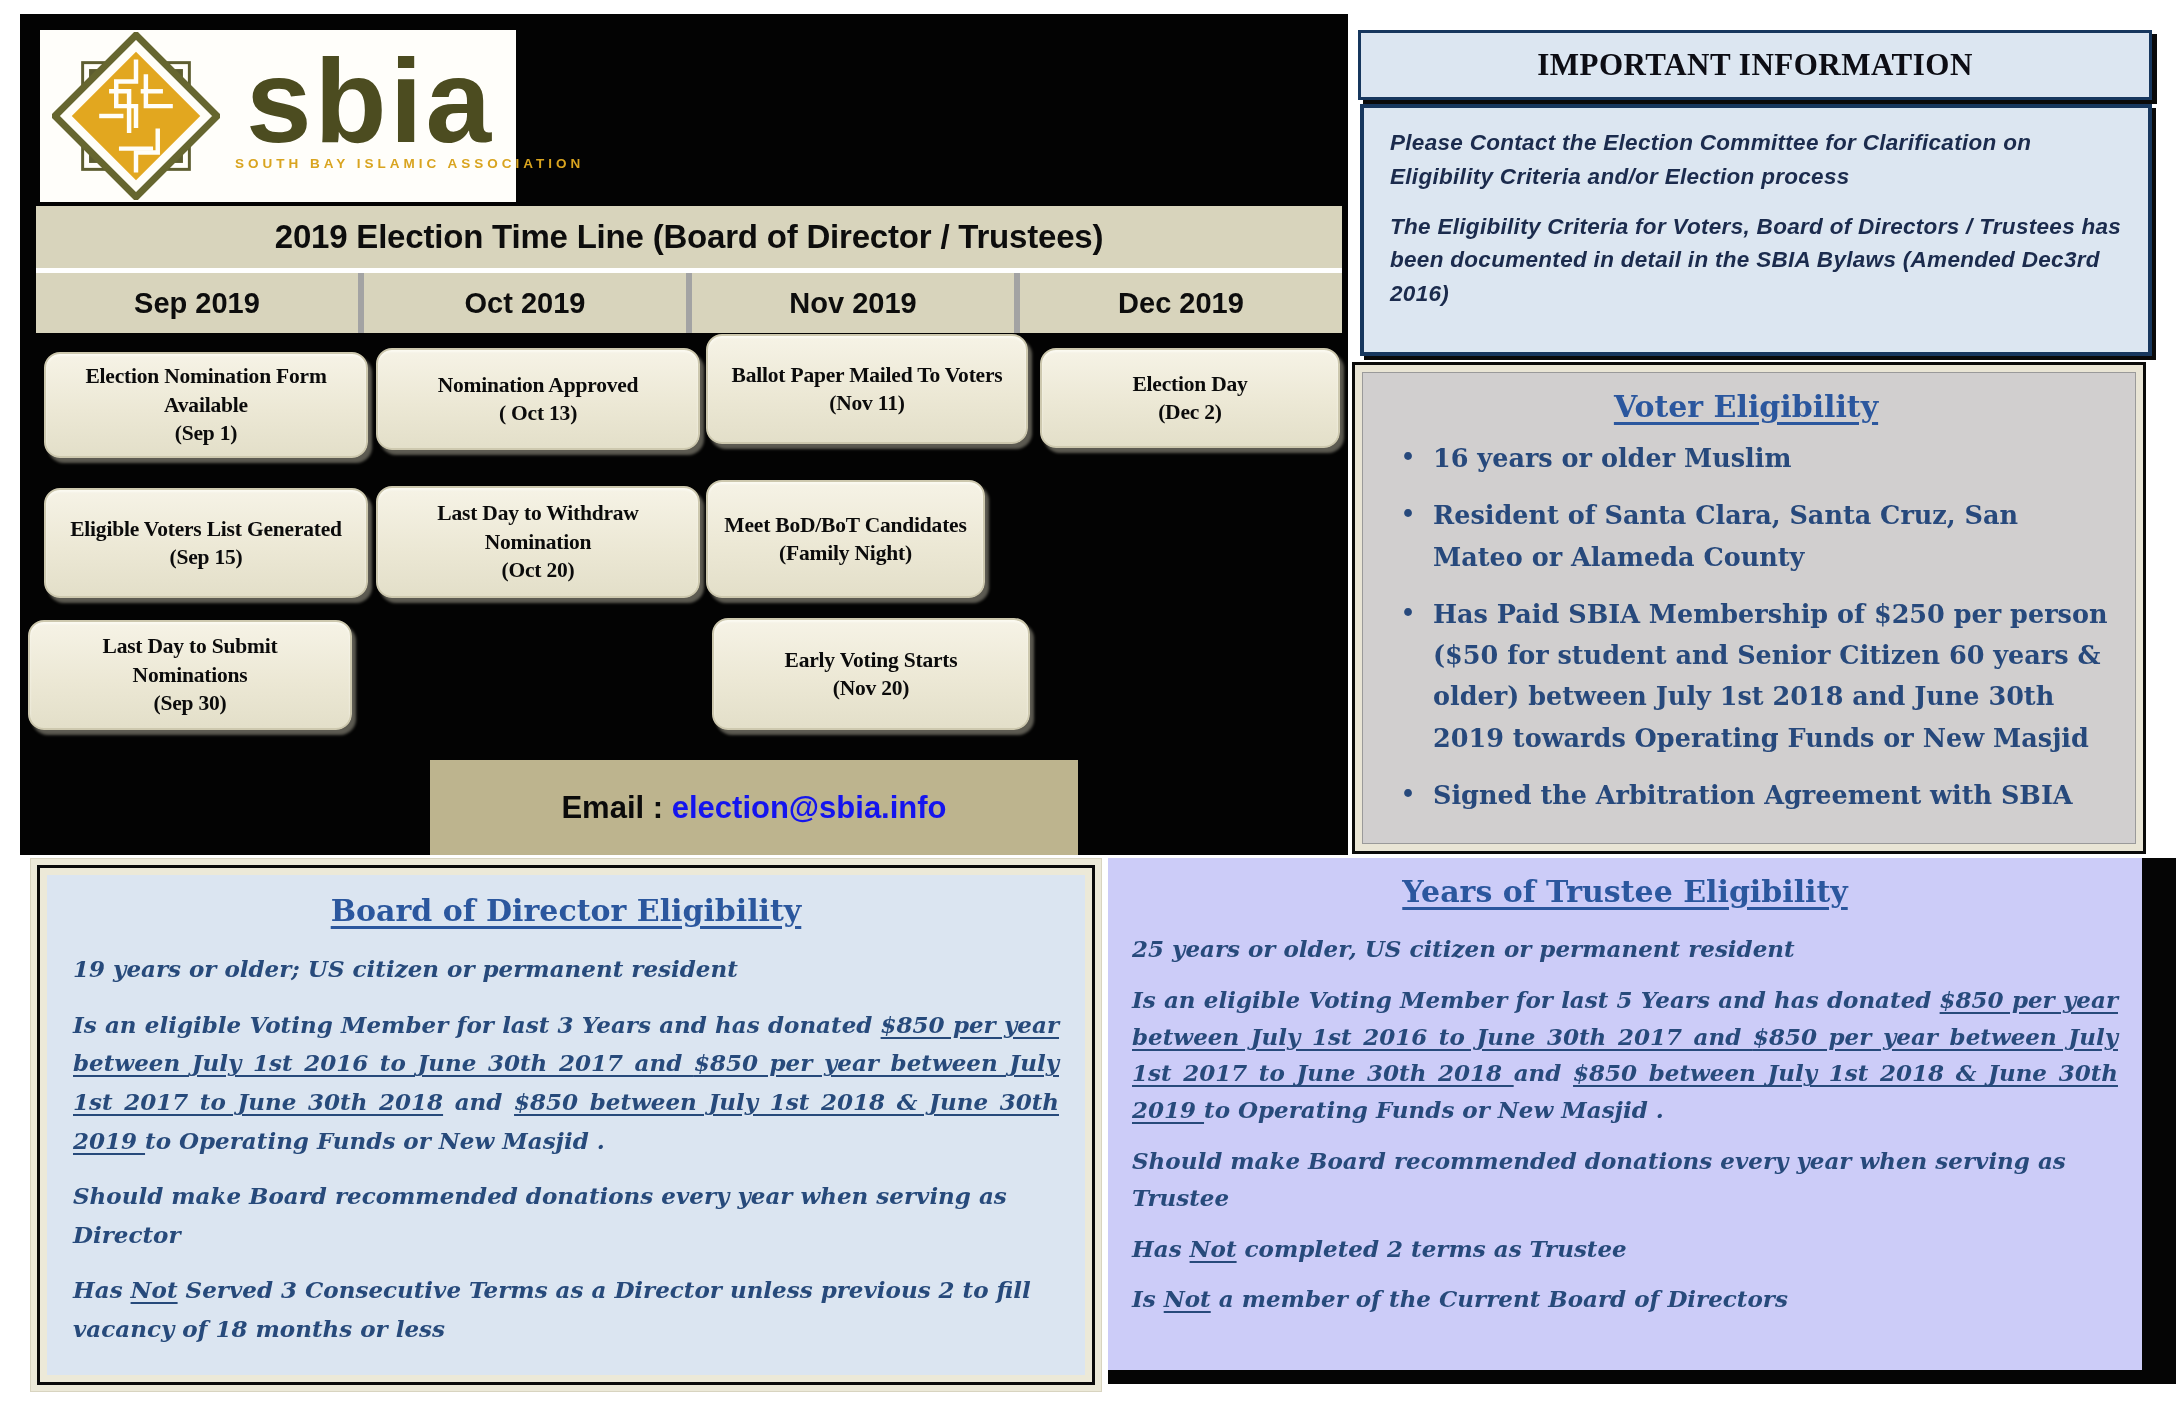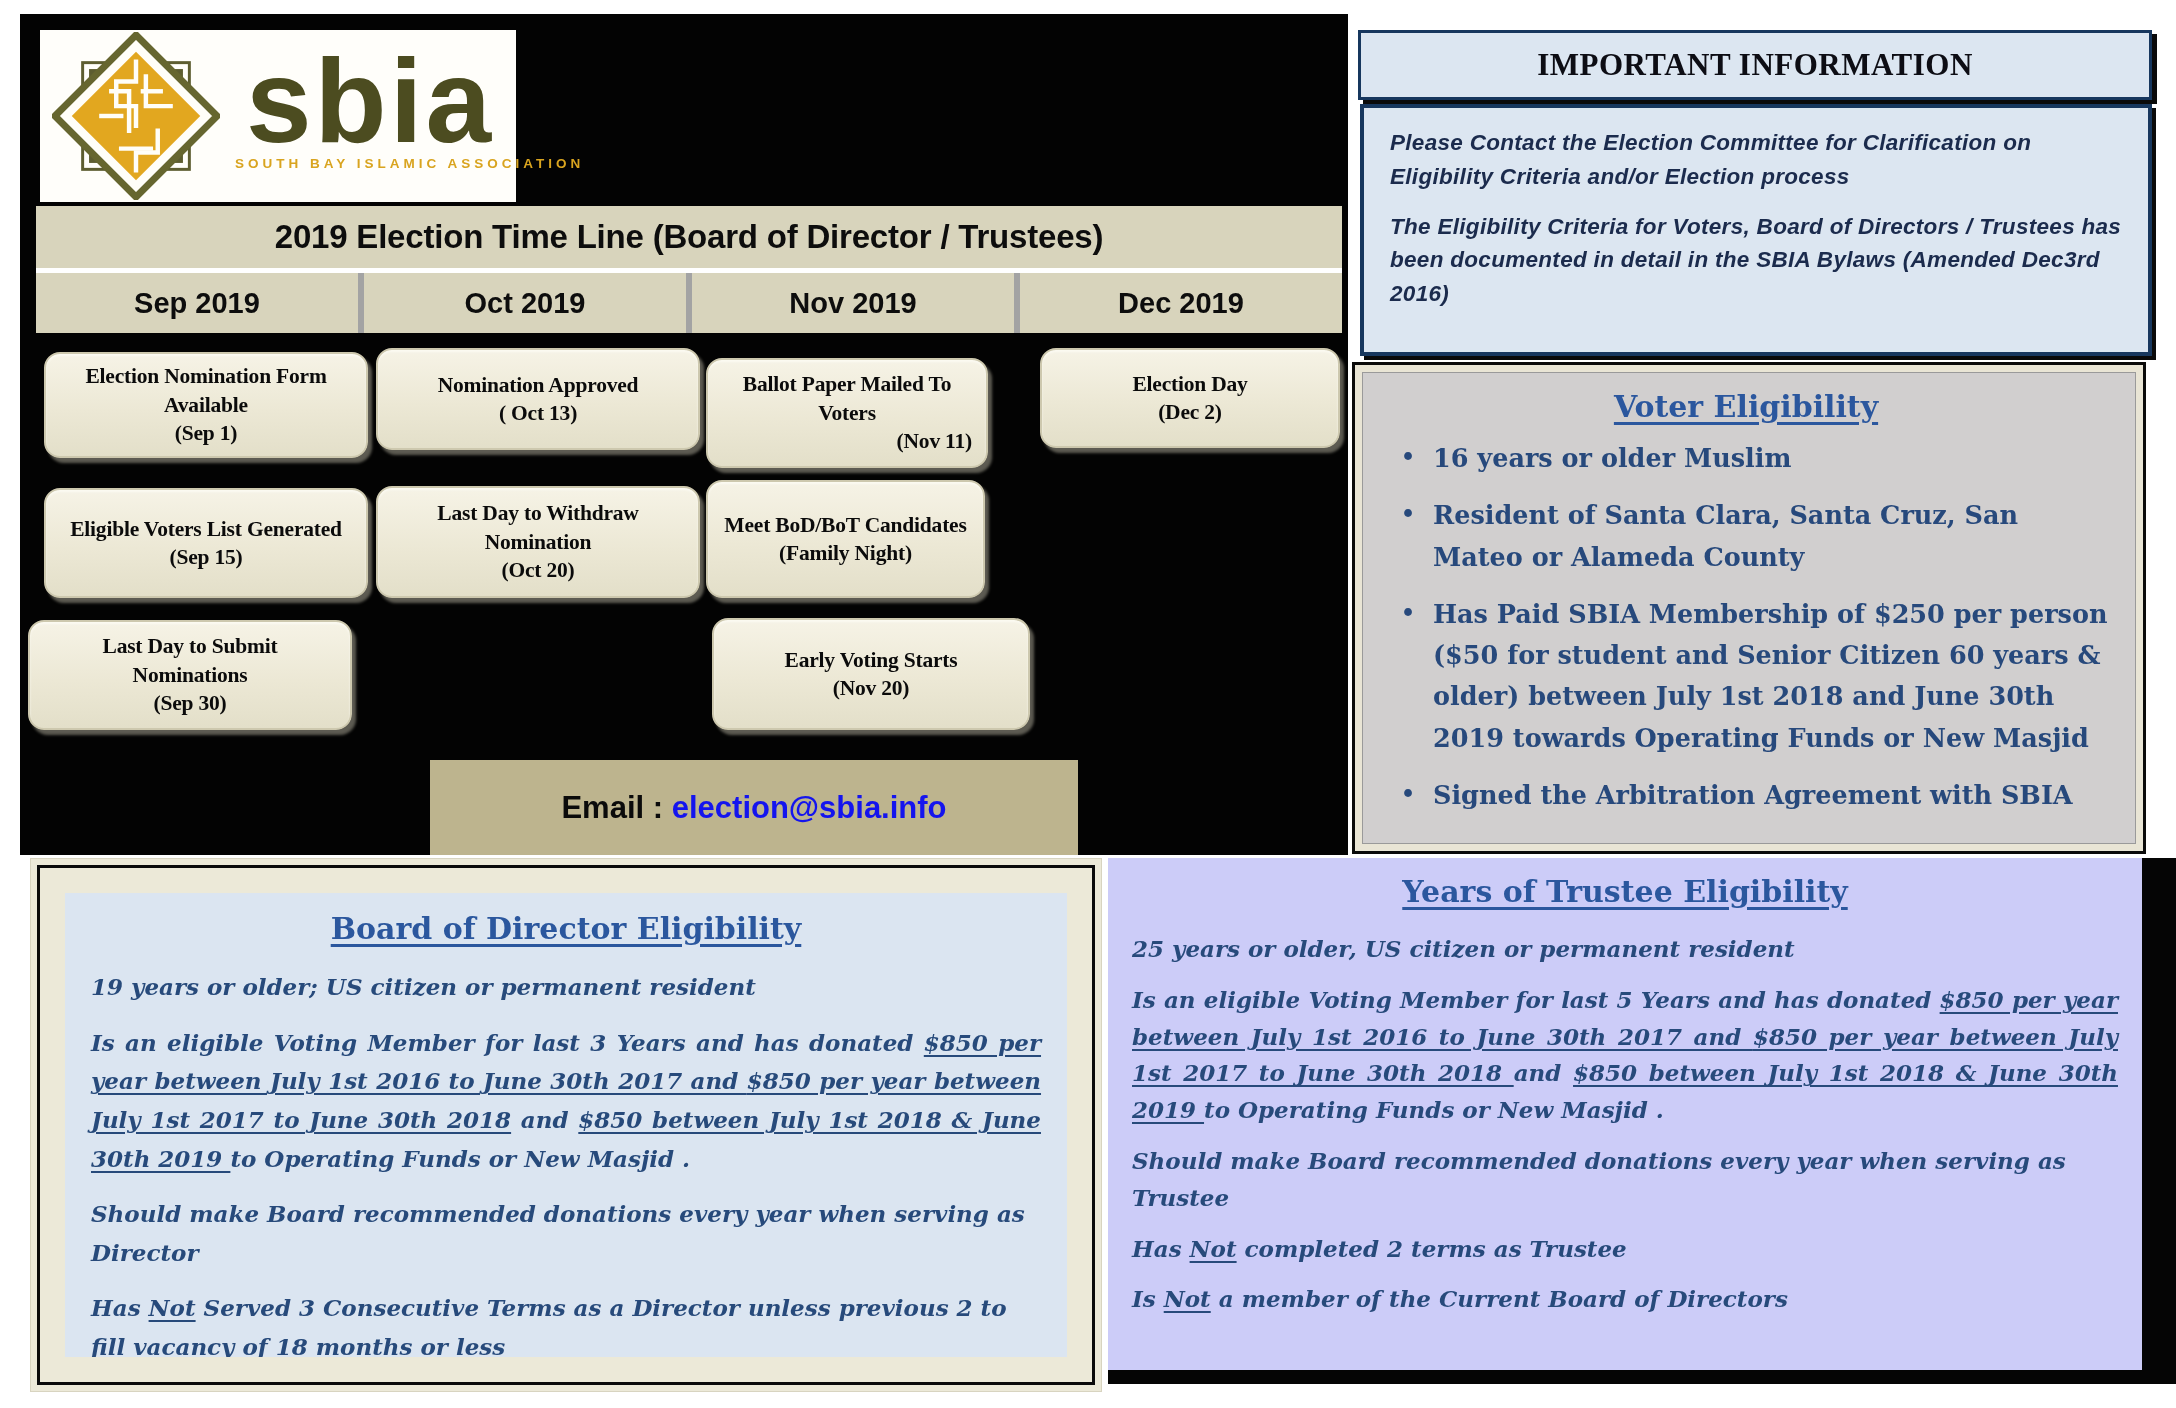--- a/index.html
+++ b/index.html
@@ -63,21 +63,21 @@
   .voter-list{list-style:none;margin:14px 0 0 0;padding:0;}
   .voter-list li{position:relative;padding-left:56px;margin-bottom:16px;
                  font-family:"DejaVu Serif",serif;font-weight:bold;
                  font-size:25.5px;color:#27497c;line-height:1.62;}
   .voter-list li::before{content:"\2022";position:absolute;left:24px;top:1px;font-size:22px;color:#27497c;}
 
   
   .director-box{position:absolute;left:30px;top:858px;width:1072px;height:534px;box-sizing:border-box;
                 background:#ece9d8;padding:6px;border:1px solid #d8d4c0;}
   .director-mid{width:100%;height:100%;box-sizing:border-box;border:3px solid #0a0a0a;background:#ece9d8;
-                padding:25px;}
+                padding:7px;}
   .director-inner{width:100%;height:100%;box-sizing:border-box;background:#dbe5f1;padding:8px 26px;overflow:hidden;}
 
   .elig-p{margin:0 0 17px 0;font-family:"DejaVu Serif",serif;font-style:italic;font-weight:bold;
           font-size:23px;color:#274a7b;line-height:1.68;}
   .elig-p.just{text-align:justify;}
   .u{text-decoration:underline;text-decoration-thickness:2px;text-underline-offset:4px;}
 
   .trustee-box{position:absolute;left:1108px;top:858px;width:1034px;height:512px;box-sizing:content-box;
                background:#ccccf8;border-right:34px solid #050505;border-bottom:14px solid #050505;
                padding:6px 24px;box-sizing:border-box;width:1068px;height:526px;}
@@ -138,21 +138,21 @@
 
   <div class="tl-box" style="left:376px;top:348px;width:324px;height:102px;">
     <div class="tl-label">Nomination Approved</div>
     <div class="tl-date">( Oct 13)</div>
   </div>
   <div class="tl-box" style="left:376px;top:486px;width:324px;height:112px;">
     <div class="tl-label">Last Day to Withdraw Nomination</div>
     <div class="tl-date">(Oct 20)</div>
   </div>
 
-  <div class="tl-box" style="left:706px;top:358px;width:282px;height:110px;align-items:flex-end;">
+  <div class="tl-box" style="left:706px;top:334px;width:322px;height:110px;">
     <div class="tl-label">Ballot Paper Mailed To Voters</div>
     <div class="tl-date">(Nov 11)</div>
   </div>
   <div class="tl-box" style="left:706px;top:480px;width:279px;height:118px;">
     <div class="tl-label">Meet BoD/BoT Candidates</div>
     <div class="tl-date">(Family Night)</div>
   </div>
   <div class="tl-box" style="left:712px;top:618px;width:318px;height:112px;">
     <div class="tl-label">Early Voting Starts</div>
     <div class="tl-date">(Nov 20)</div>

